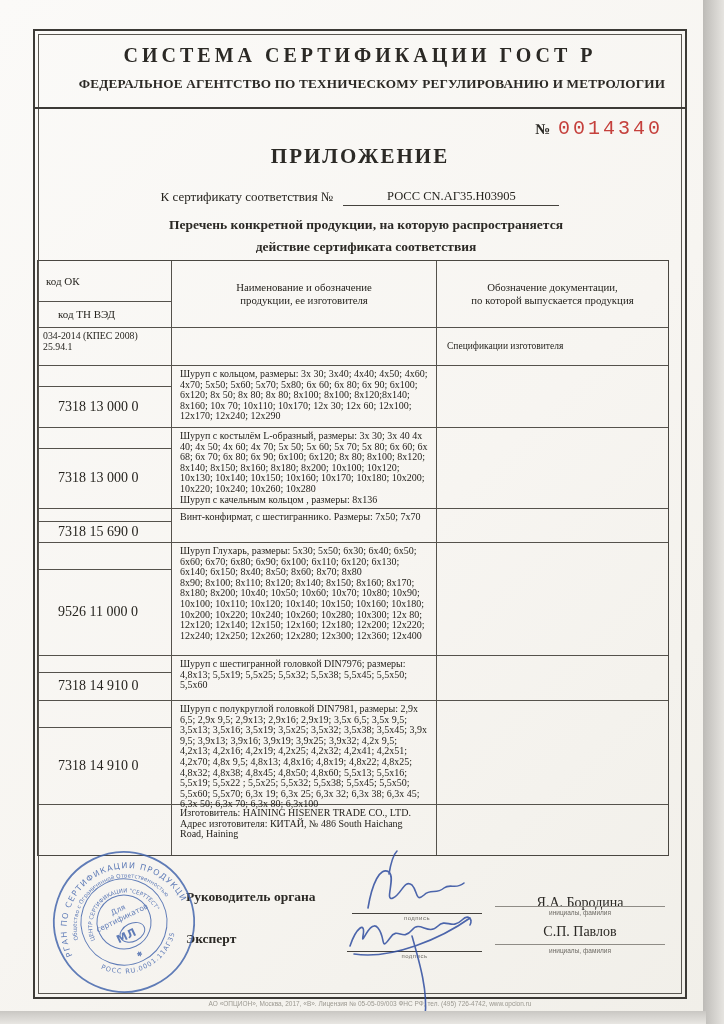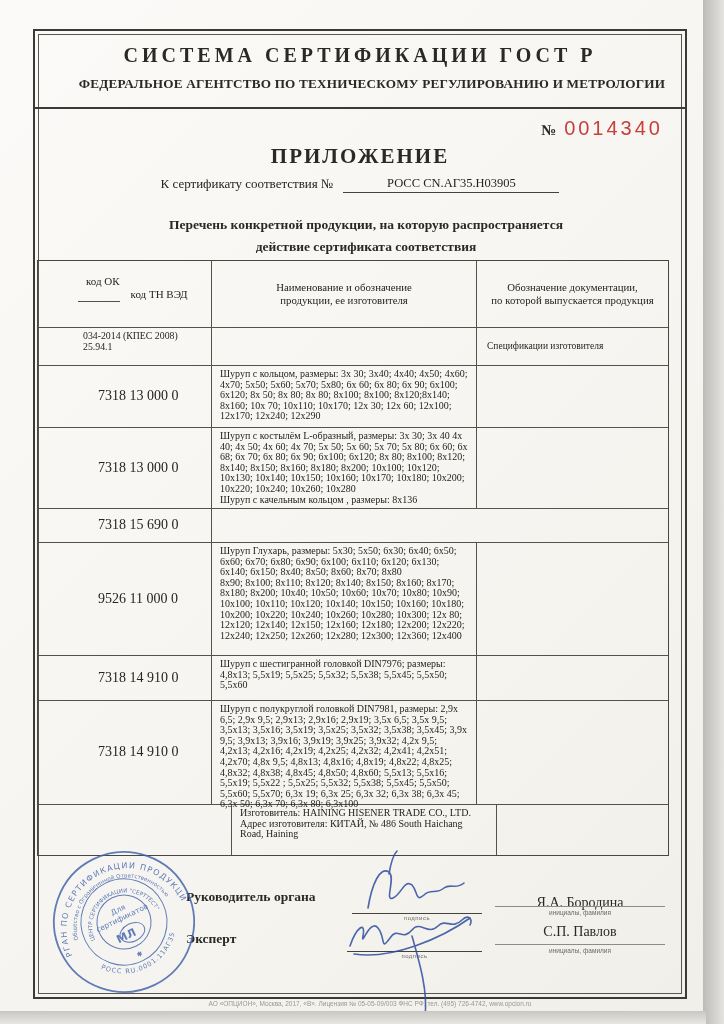--- a/index.html
+++ b/index.html
@@ -15,51 +15,51 @@
          border:2.5px solid #3c3a36;}
   #frame::before{content:"";position:absolute;left:3px;top:3px;right:3px;bottom:3px;
          border:1px solid #5a5751;pointer-events:none;}
   .hdr-sep{position:absolute;left:0;right:0;top:76px;border-top:2px solid #3c3a36;}
   .sys-title{position:absolute;left:0;right:0;top:13px;text-align:center;
          font-weight:bold;font-size:20px;letter-spacing:4px;color:#2b2925;}
   .agency{position:absolute;left:0;right:0;top:45px;text-align:center;
          font-weight:bold;font-size:13.2px;letter-spacing:.2px;color:#2b2925;padding-left:24px;}
   .serial{position:absolute;right:22px;top:86px;font-size:15px;}
   .serial .no{font-weight:bold;color:#2b2925;margin-right:8px;}
-  .serial .digits{font-family:Liberation Sans, sans-serif;
+  .serial .digits{font-family:Liberation Mono, monospace;
          font-size:20px;color:#c5403c;letter-spacing:3px;font-weight:400;}
   .doc-title{position:absolute;left:0;right:0;top:113px;text-align:center;
          font-weight:bold;font-size:21px;letter-spacing:2px;color:#2b2925;}
-  .cert-line{position:absolute;left:0;right:0;top:145px;display:flex;
+  .cert-line{position:absolute;left:0;right:0;top:158px;display:flex;
          justify-content:center;align-items:flex-end;font-size:13px;}
   .cert-line .lbl{margin-right:10px;padding-bottom:1px;}
   .cert-line .num{display:inline-block;min-width:200px;text-align:center;
          border-bottom:1px solid #45423d;font-size:12.5px;padding:0 8px 1px 8px;}
   .subtitle{position:absolute;left:12px;right:0;top:183px;text-align:center;
          font-weight:bold;font-size:13.5px;line-height:22px;white-space:pre-line;color:#2b2925;}
   
   #tbl{position:absolute;left:2px;top:229px;width:630px;border:1.5px solid #4a4741;
        font-size:10px;line-height:10.6px;}
   .tr{display:flex;border-bottom:1px solid #55524c;}
-  .tr:last-child{border-bottom:none;padding-left:20px;}
+  .tr:last-child{border-bottom:none;}
   .td{box-sizing:border-box;}
-  .c1{width:134px;border-right:1px solid #55524c;display:flex;margin-left:40px;}
+  .c1{width:134px;border-right:1px solid #55524c;display:flex;flex-direction:column;}
   .c2{width:265px;border-right:1px solid #55524c;}
   .c3{flex:1;}
   .rh{height:66px;} .r0{height:37px;} .r1{height:61px;} .r2{height:80px;}
   .r3{height:33px;} .r4{height:112px;} .r5{height:44px;} .r6{height:103px;} .r7{height:50px;}
   .strip{border-bottom:1px solid #55524c;}
   .s12{height:12px;} .s16{height:16px;} .s20{height:20px;} .s26{height:26px;}
   .code{flex:1;display:flex;align-items:center;padding-left:20px;font-size:14px;}
   .nm{padding:3px 8px 2px 8px;white-space:pre-line;}
   .hcell{display:flex;align-items:center;justify-content:center;height:100%;
          text-align:center;font-size:10.8px;line-height:13px;white-space:pre-line;}
   .h1top{height:40px;border-bottom:1px solid #55524c;display:flex;align-items:center;
          padding-left:8px;font-size:11px;}
-  .h1bot{flex:1;display:flex;align-items:center;padding-left:11px;font-size:11px;}
+  .h1bot{flex:1;display:flex;align-items:center;padding-left:20px;font-size:11px;}
   .okcode{padding:3px 5px;font-size:9.8px;white-space:pre-line;}
   .doccell{display:flex;align-items:center;padding-left:10px;font-size:9.5px;}
   
   .role{position:absolute;font-weight:bold;font-size:13.5px;color:#2b2925;}
   .role1{left:186px;top:889px;} .role2{left:186px;top:931px;}
   .sline{position:absolute;border-top:1px solid #45423d;}
   .sl1{left:352px;top:913px;width:130px;}
   .sl2{left:347px;top:951px;width:135px;}
   .scap{position:absolute;font-family:"Liberation Sans","DejaVu Sans",sans-serif;
         font-size:6px;color:#6e6b65;letter-spacing:.5px;text-align:center;}
@@ -148,20 +148,23 @@
 Шуруп с качельным кольцом , размеры: 8х136</div>
           </div>
         <div class="td c3"></div>
       </div>
 
       <div class="tr r3">
         <div class="td c1">
             <div class="strip s12"></div>
             <div class="code">7318 15 690 0</div>
           </div>
+        <div class="td c2">
+            <div class="nm">Винт-конфирмат, с шестигранниκо. Размеры: 7х50; 7х70</div>
+          </div>
         <div class="td c3"></div>
       </div>
 
       <div class="tr r4">
         <div class="td c1">
             <div class="strip s26"></div>
             <div class="code">9526 11 000 0</div>
           </div>
         <div class="td c2">
             <div class="nm">Шуруп Глухарь, размеры: 5х30; 5х50; 6х30; 6х40; 6х50; 6х60; 6х70; 6х80; 6х90; 6х100; 6х110; 6х120; 6х130; 6х140; 6х150; 8х40; 8х50; 8х60; 8х70; 8х80

